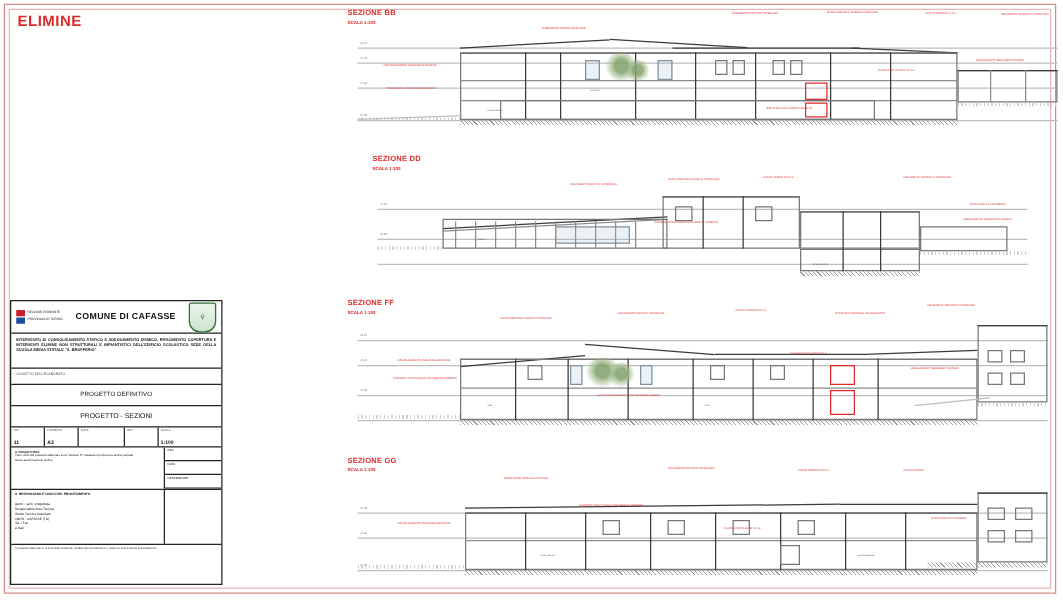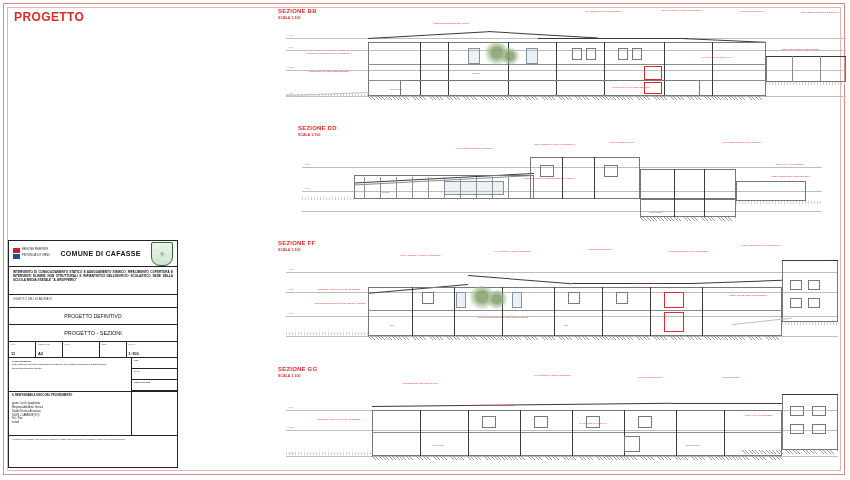--- a/index.html
+++ b/index.html
@@ -56,21 +56,21 @@
   .redbox{position:absolute;border:.6px solid #e02a2a;box-sizing:border-box;}
   .greybox{position:absolute;border:.5px solid #777;box-sizing:border-box;}
 </style>
 </head>
 <body>
 
 <div class="sheet">
   <div class="outer-frame"></div>
   <div class="inner-frame"></div>
 
-  <div class="progetto-title">PROGETTO</div>
+  <div class="progetto-title">ELIMINE</div>
 
   <div class="cartiglio">
     <div class="cb-row logos">
       <div class="logo-l">
         <div class="logo-chip">
             <span class="chip-sq red"></span>
             <span class="chip-tx">REGIONE PIEMONTE</span>
           </div>
         <div class="logo-chip">
             <span class="chip-sq"></span>

